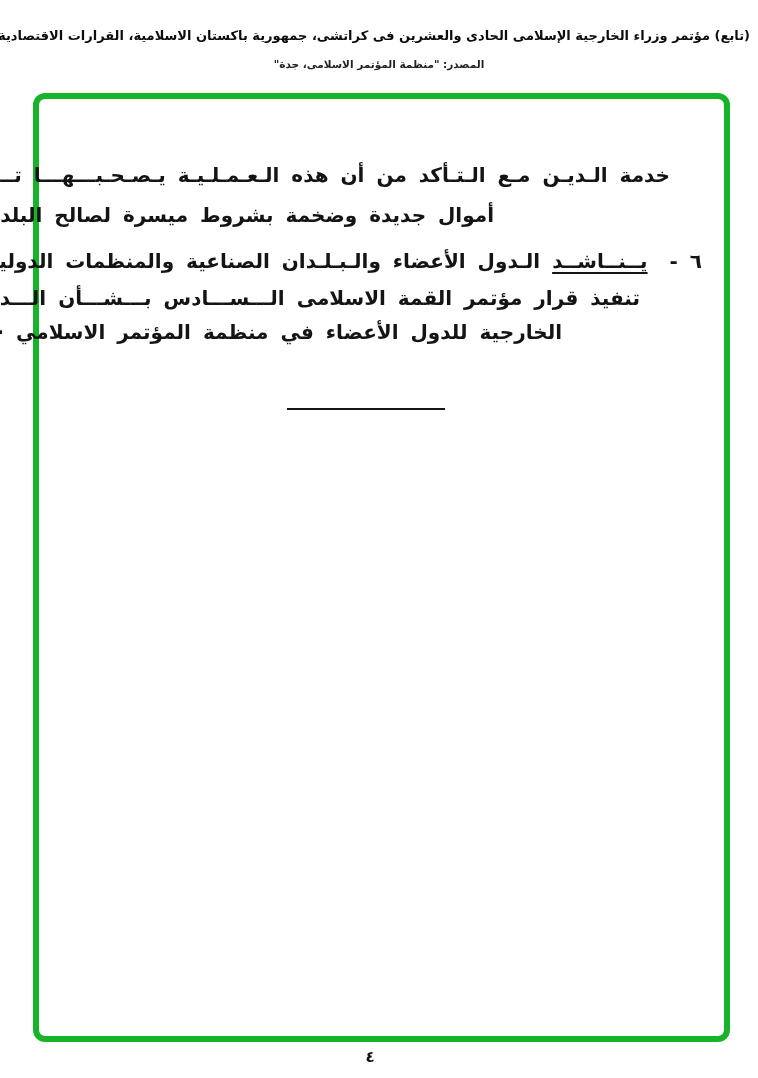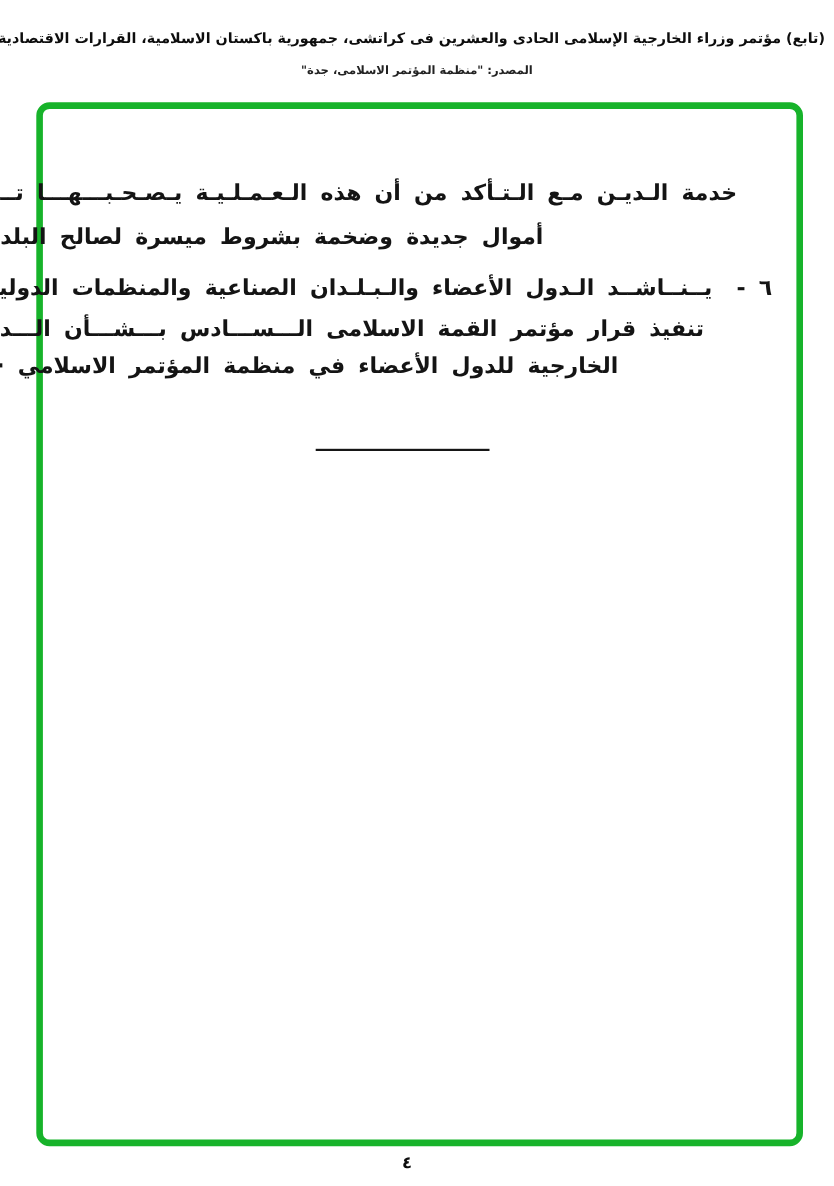--- a/index.html
+++ b/index.html
@@ -64,20 +64,21 @@
     line-height: 30px;
   }
   .p1l1 { top: 160px; right: 88px; }
   .p1l2 { top: 200px; right: 264px; }
   .p2l1 { top: 246px; right: 56px; }
   .p2l2 { top: 283px; right: 118px; }
   .p2l3 { top: 317px; right: 196px; }
 
   .num { margin-left: 10px; }
   .uline {
+    text-decoration: underline;
     text-underline-offset: 4px;
     text-decoration-thickness: 2px;
     margin-top: 12px;
   }
 
   .divider {
     top: 408px;
     left: 287px;
     width: 158px;
     height: 2px;

